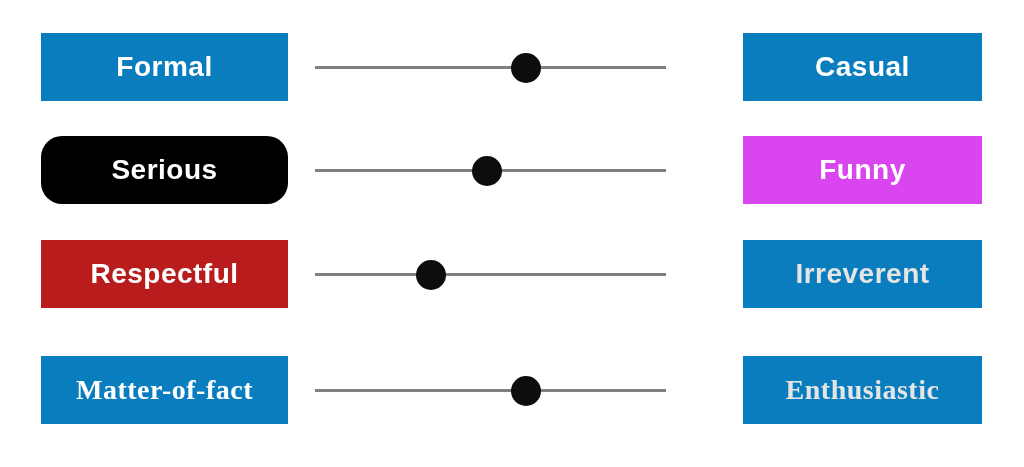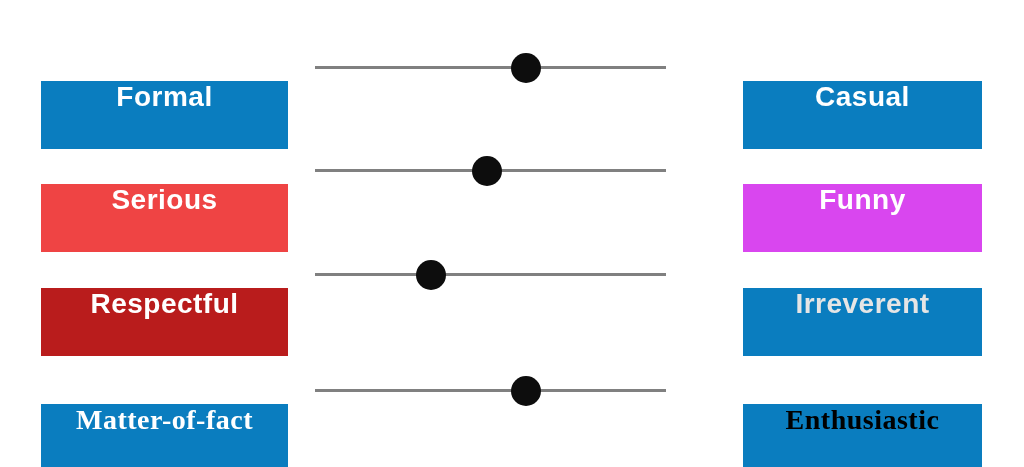--- a/index.html
+++ b/index.html
@@ -19,28 +19,27 @@
   }
   .row.r0 { top: 33px; }
   .row.r1 { top: 136px; }
   .row.r2 { top: 240px; }
   .row.r3 { top: 356px; font-family: Liberation Serif, serif; }
   .label-box {
     position: absolute;
     top: 0;
     height: 68px;
     display: flex;
-    align-items: flex-start;
+    align-items: center;
     justify-content: center;
     color: #ffffff;
     font-weight: bold;
     font-size: 28px;
     letter-spacing: 0.5px;
     white-space: nowrap;
-    margin-top: 48px;
   }
   .label-box.left  { left: 41px;  width: 247px; }
   .label-box.right { left: 743px; width: 239px; }
   .track {
     position: absolute;
     left: 315px;
     width: 351px;
     top: 33px;
     height: 3px;
   }
@@ -64,21 +63,21 @@
     </div>
     <div class="track" style="background: rgb(128, 128, 128);">
       <div class="dot" style="background: rgb(13, 13, 13); left: 60%;"></div>
     </div>
     <div class="label-box right" style="background: rgb(10, 125, 191); color: rgb(255, 255, 255);">
       <span>Casual</span>
     </div>
   </div>
 
   <div class="row r1">
-    <div class="label-box left" style="background: #ef4444; color: rgb(255, 255, 255);">
+    <div class="label-box left" style="background: #000000; color: rgb(255, 255, 255); border-radius: 21px;">
       <span>Serious</span>
     </div>
     <div class="track" style="background: rgb(128, 128, 128);">
       <div class="dot" style="background: rgb(13, 13, 13); left: 49%;"></div>
     </div>
     <div class="label-box right" style="background: #d946ef; color: rgb(255, 255, 255);">
       <span>Funny</span>
     </div>
   </div>
 
@@ -94,18 +93,18 @@
     </div>
   </div>
 
   <div class="row r3">
     <div class="label-box left" style="background: rgb(10, 125, 191); color: rgb(255, 255, 255);">
       <span>Matter-of-fact</span>
     </div>
     <div class="track" style="background: rgb(128, 128, 128);">
       <div class="dot" style="background: rgb(13, 13, 13); left: 60%;"></div>
     </div>
-    <div class="label-box right" style="background: rgb(10, 125, 191); color: #000000;">
+    <div class="label-box right" style="background: rgb(10, 125, 191); color: #e5e5e5;">
       <span>Enthusiastic</span>
     </div>
   </div>
 
 </div>
 
 </body></html>

